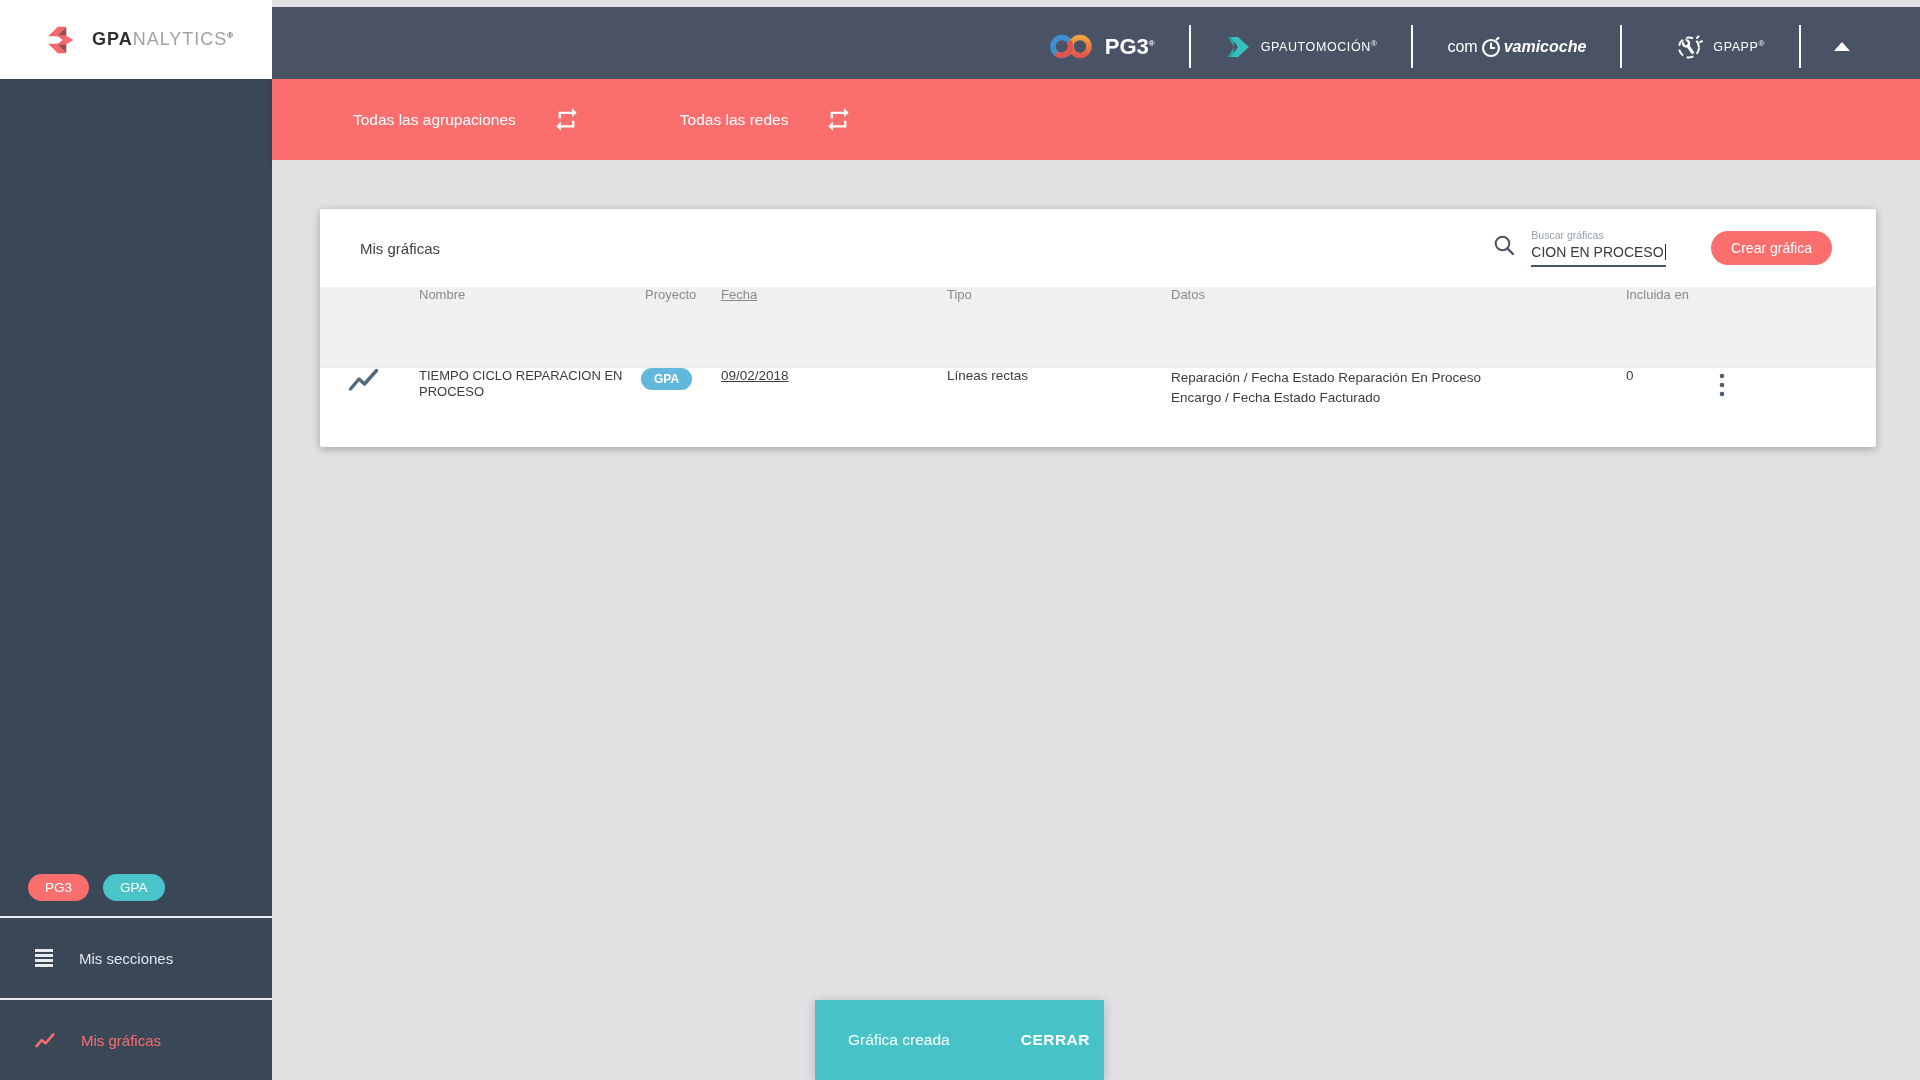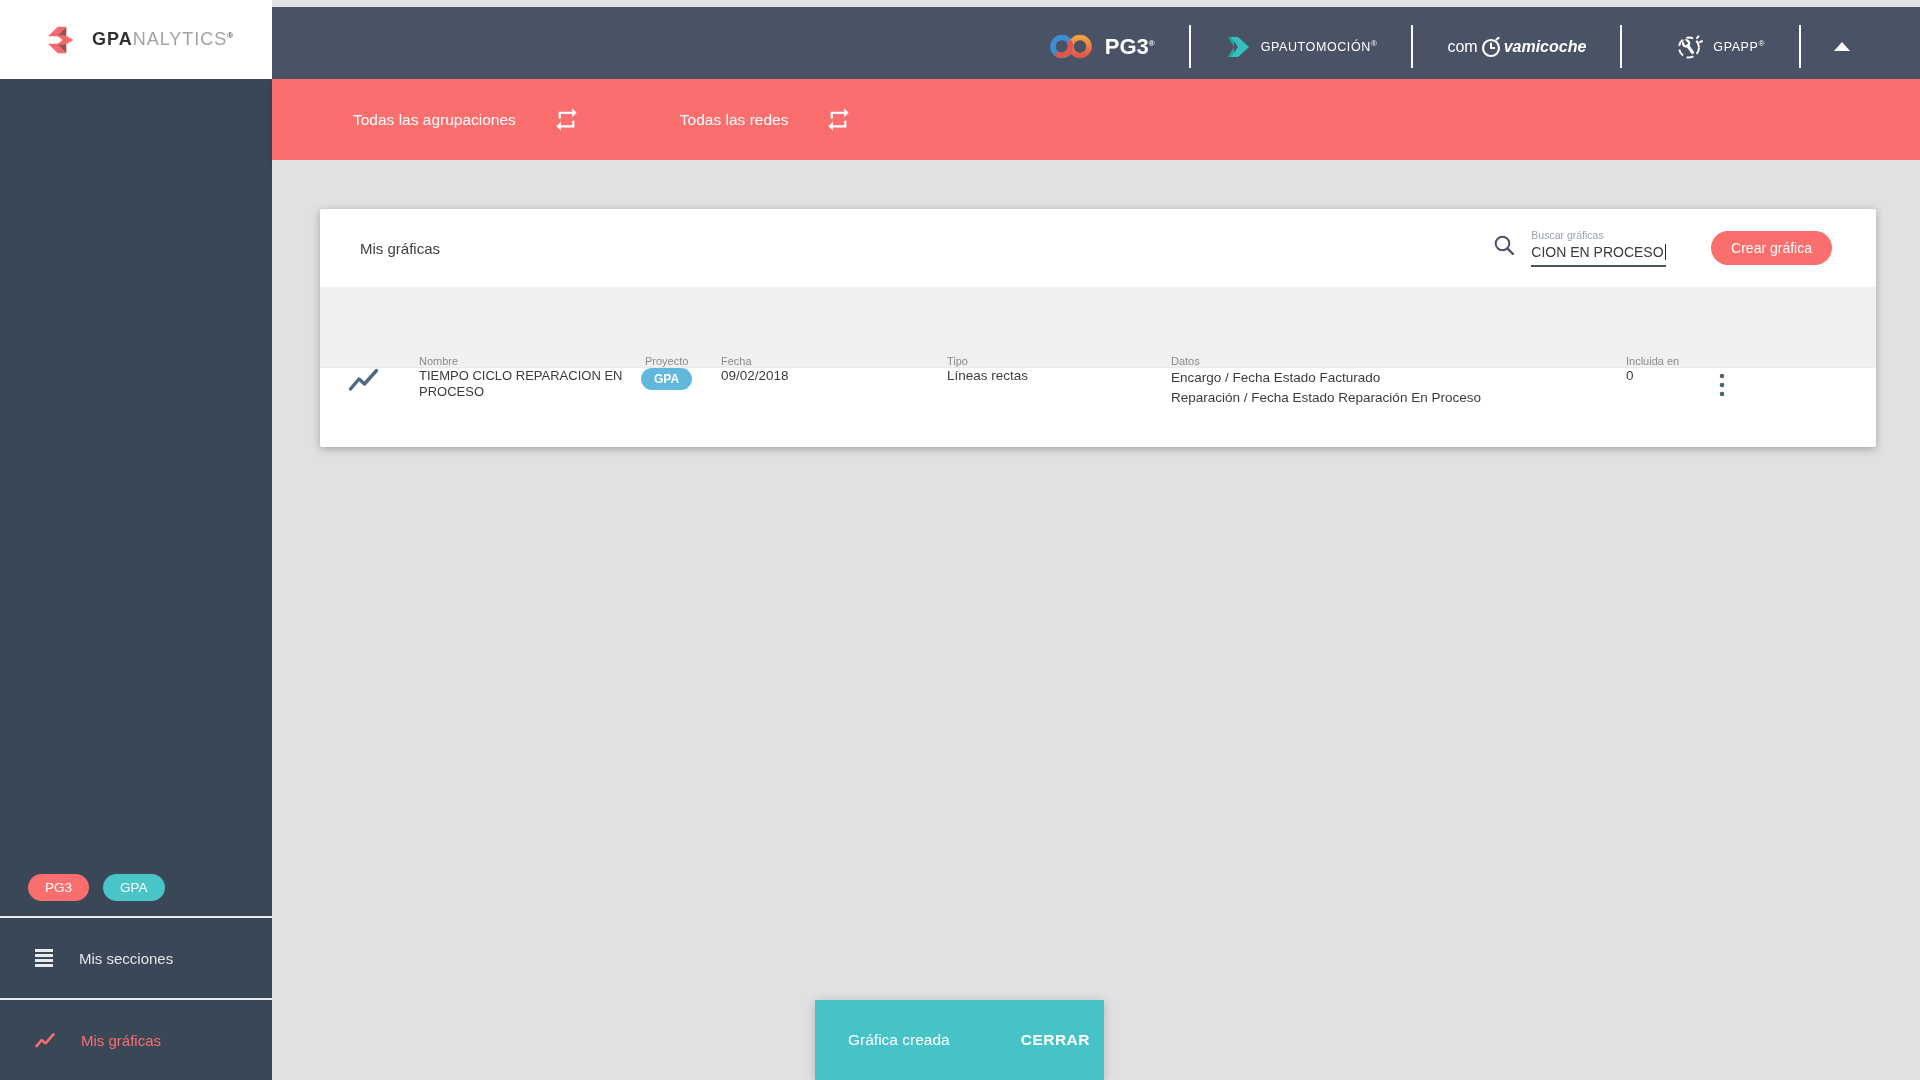--- a/index.html
+++ b/index.html
@@ -63,25 +63,25 @@
   .search-group { display:flex; align-items:flex-end; gap:15px; }
   .search-ic { margin-bottom:6px; cursor:pointer; }
   .search-wrap { position:relative; }
   .search-label { font-size:10.5px; color:#98a1ac; margin-bottom:3px; }
   .search-field { min-width:132px; border-bottom:2px solid #4a5366; padding-bottom:5px;
                   font-size:14px; color:#3a3a3a; white-space:nowrap; cursor:text; }
   .caret { display:inline-block; width:1.5px; height:16px; background:#24282e; vertical-align:text-bottom; margin-left:1px; }
   .create-btn { margin-left:45px; height:34px; border:none; border-radius:17px; background:#fa6e6e; color:#fff;
                 font-size:14px; font-family:"Liberation Sans", sans-serif; padding:0 20px; cursor:pointer; }
 
-  .thead { height:80px; background:#f0f0f3; display:flex; align-items:flex-end;
-           font-size:11px; color:#8b8b8b; }
+  .thead { height:80px; background:#f0f0f3; display:flex; align-items:flex-start;
+           font-size:13px; color:#8b8b8b; }
   .trow  { height:80px; display:flex; align-items:flex-start; border-top:1px solid #eaeaec;
            font-size:13.5px; color:#3c3c3c; cursor:pointer; }
-  .c-icon{ width:99px; } .c-name{ width:222px; } .c-proj{ width:80px; } .c-fecha{ width:226px; }
+  .c-icon{ width:99px; } .c-name{ width:222px; } .c-proj{ width:80px; } .c-fecha{ width:226px;text-decoration:underline; }
   .c-tipo{ width:224px; } .c-datos{ width:451px; } .c-incl{ width:92px; } .c-menu{ width:50px; }
   .thead .c-proj { padding-left:4px; }
   .row-chart-ic { margin-left:28px; display:flex; }
   .name-cell { font-size:13px; line-height:16px; padding-right:14px; }
   .gpa-chip { display:inline-block; background:#61b7dc; color:#fff; font-weight:bold; font-size:12px;
               padding:4px 13px; border-radius:12px; }
   .datos-cell div { line-height:20px; }
   .c-incl { padding-left:4px; }
   .kebab { cursor:pointer; display:flex; padding:4px; }
 
@@ -244,22 +244,22 @@
           <svg width="31" height="24" viewBox="0 0 31 24">
               <polyline points="2.5,21 11,11 16.5,16 28.5,2.5" fill="none" stroke="#51697d" stroke-width="3.4" stroke-linecap="round" stroke-linejoin="round"></polyline>
             </svg>
         </span>
       </div>
       <div class="c-name name-cell">TIEMPO CICLO REPARACION EN PROCESO</div>
       <div class="c-proj"><span class="gpa-chip">GPA</span></div>
       <div class="c-fecha">09/02/2018</div>
       <div class="c-tipo">Líneas rectas</div>
       <div class="c-datos datos-cell">
+        <div>Reparación / Fecha Estado Reparación En Proceso</div>
         <div>Encargo / Fecha Estado Facturado</div>
-        <div>Reparación / Fecha Estado Reparación En Proceso</div>
       </div>
       <div class="c-incl">0</div>
       <div class="c-menu">
         <span class="kebab">
           <svg width="8" height="26" viewBox="0 0 8 26" fill="#4e6172">
               <circle cx="4" cy="4" r="2.3"></circle>
               <circle cx="4" cy="13" r="2.3"></circle>
               <circle cx="4" cy="22" r="2.3"></circle>
             </svg>
         </span>

